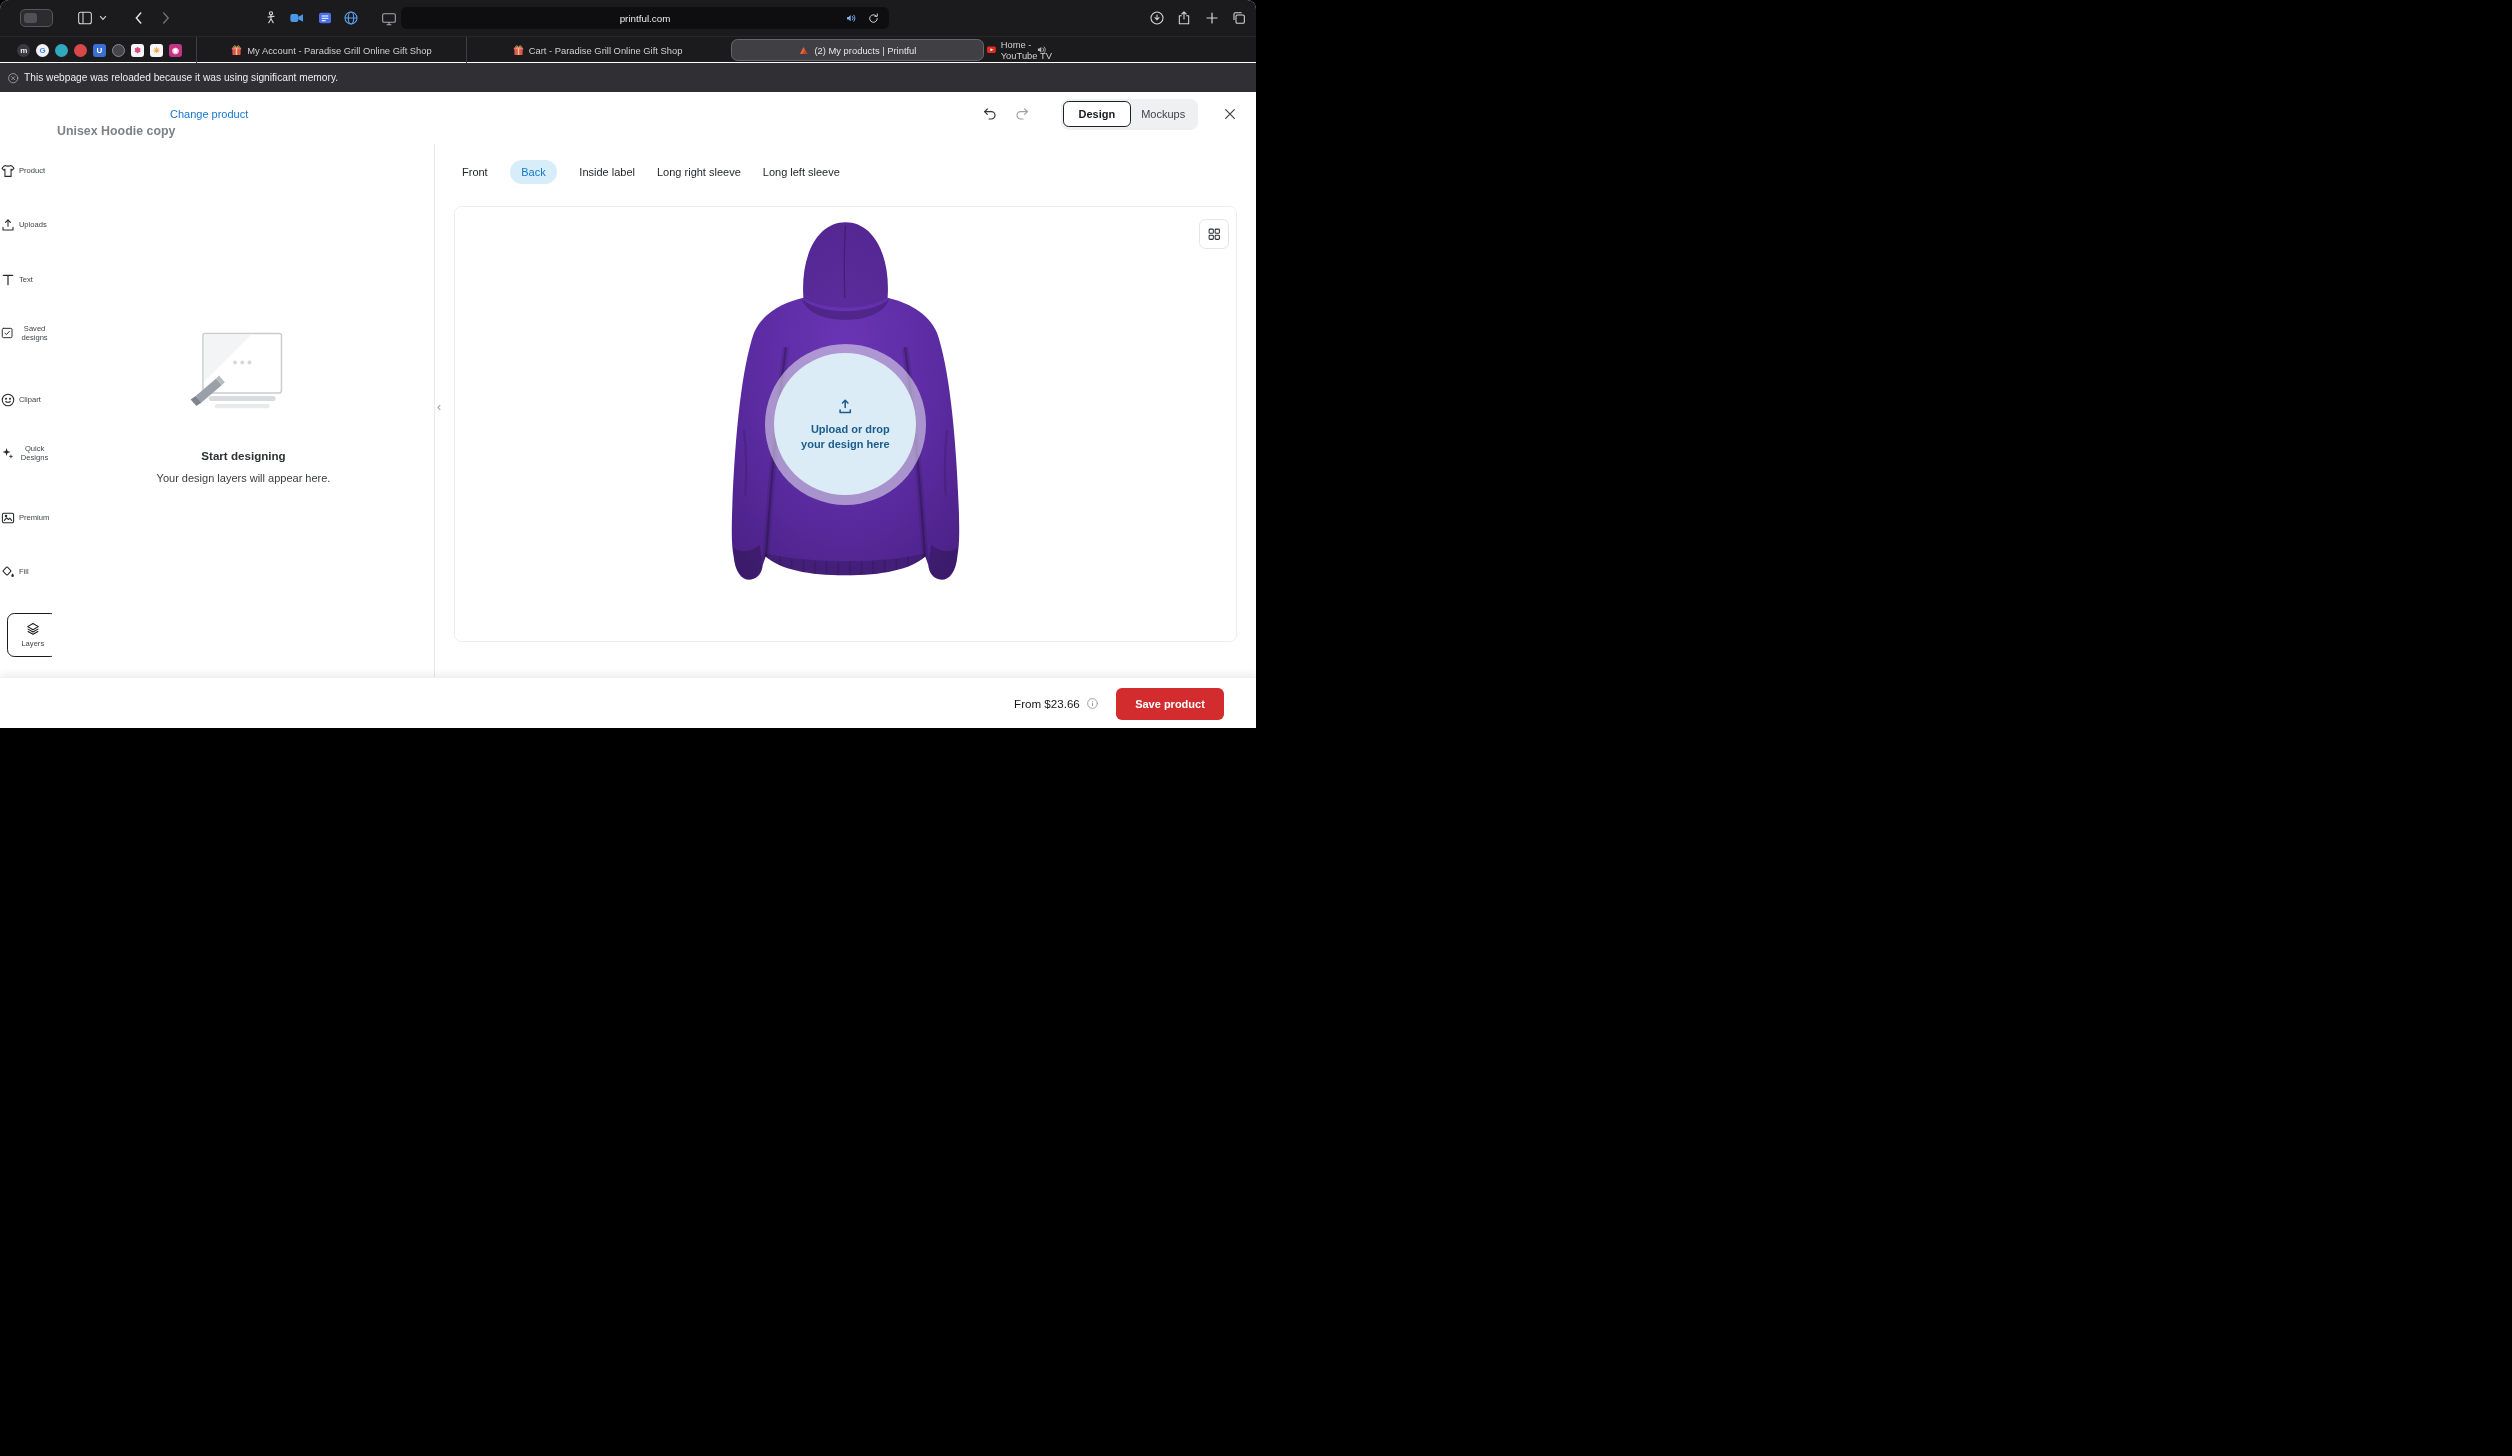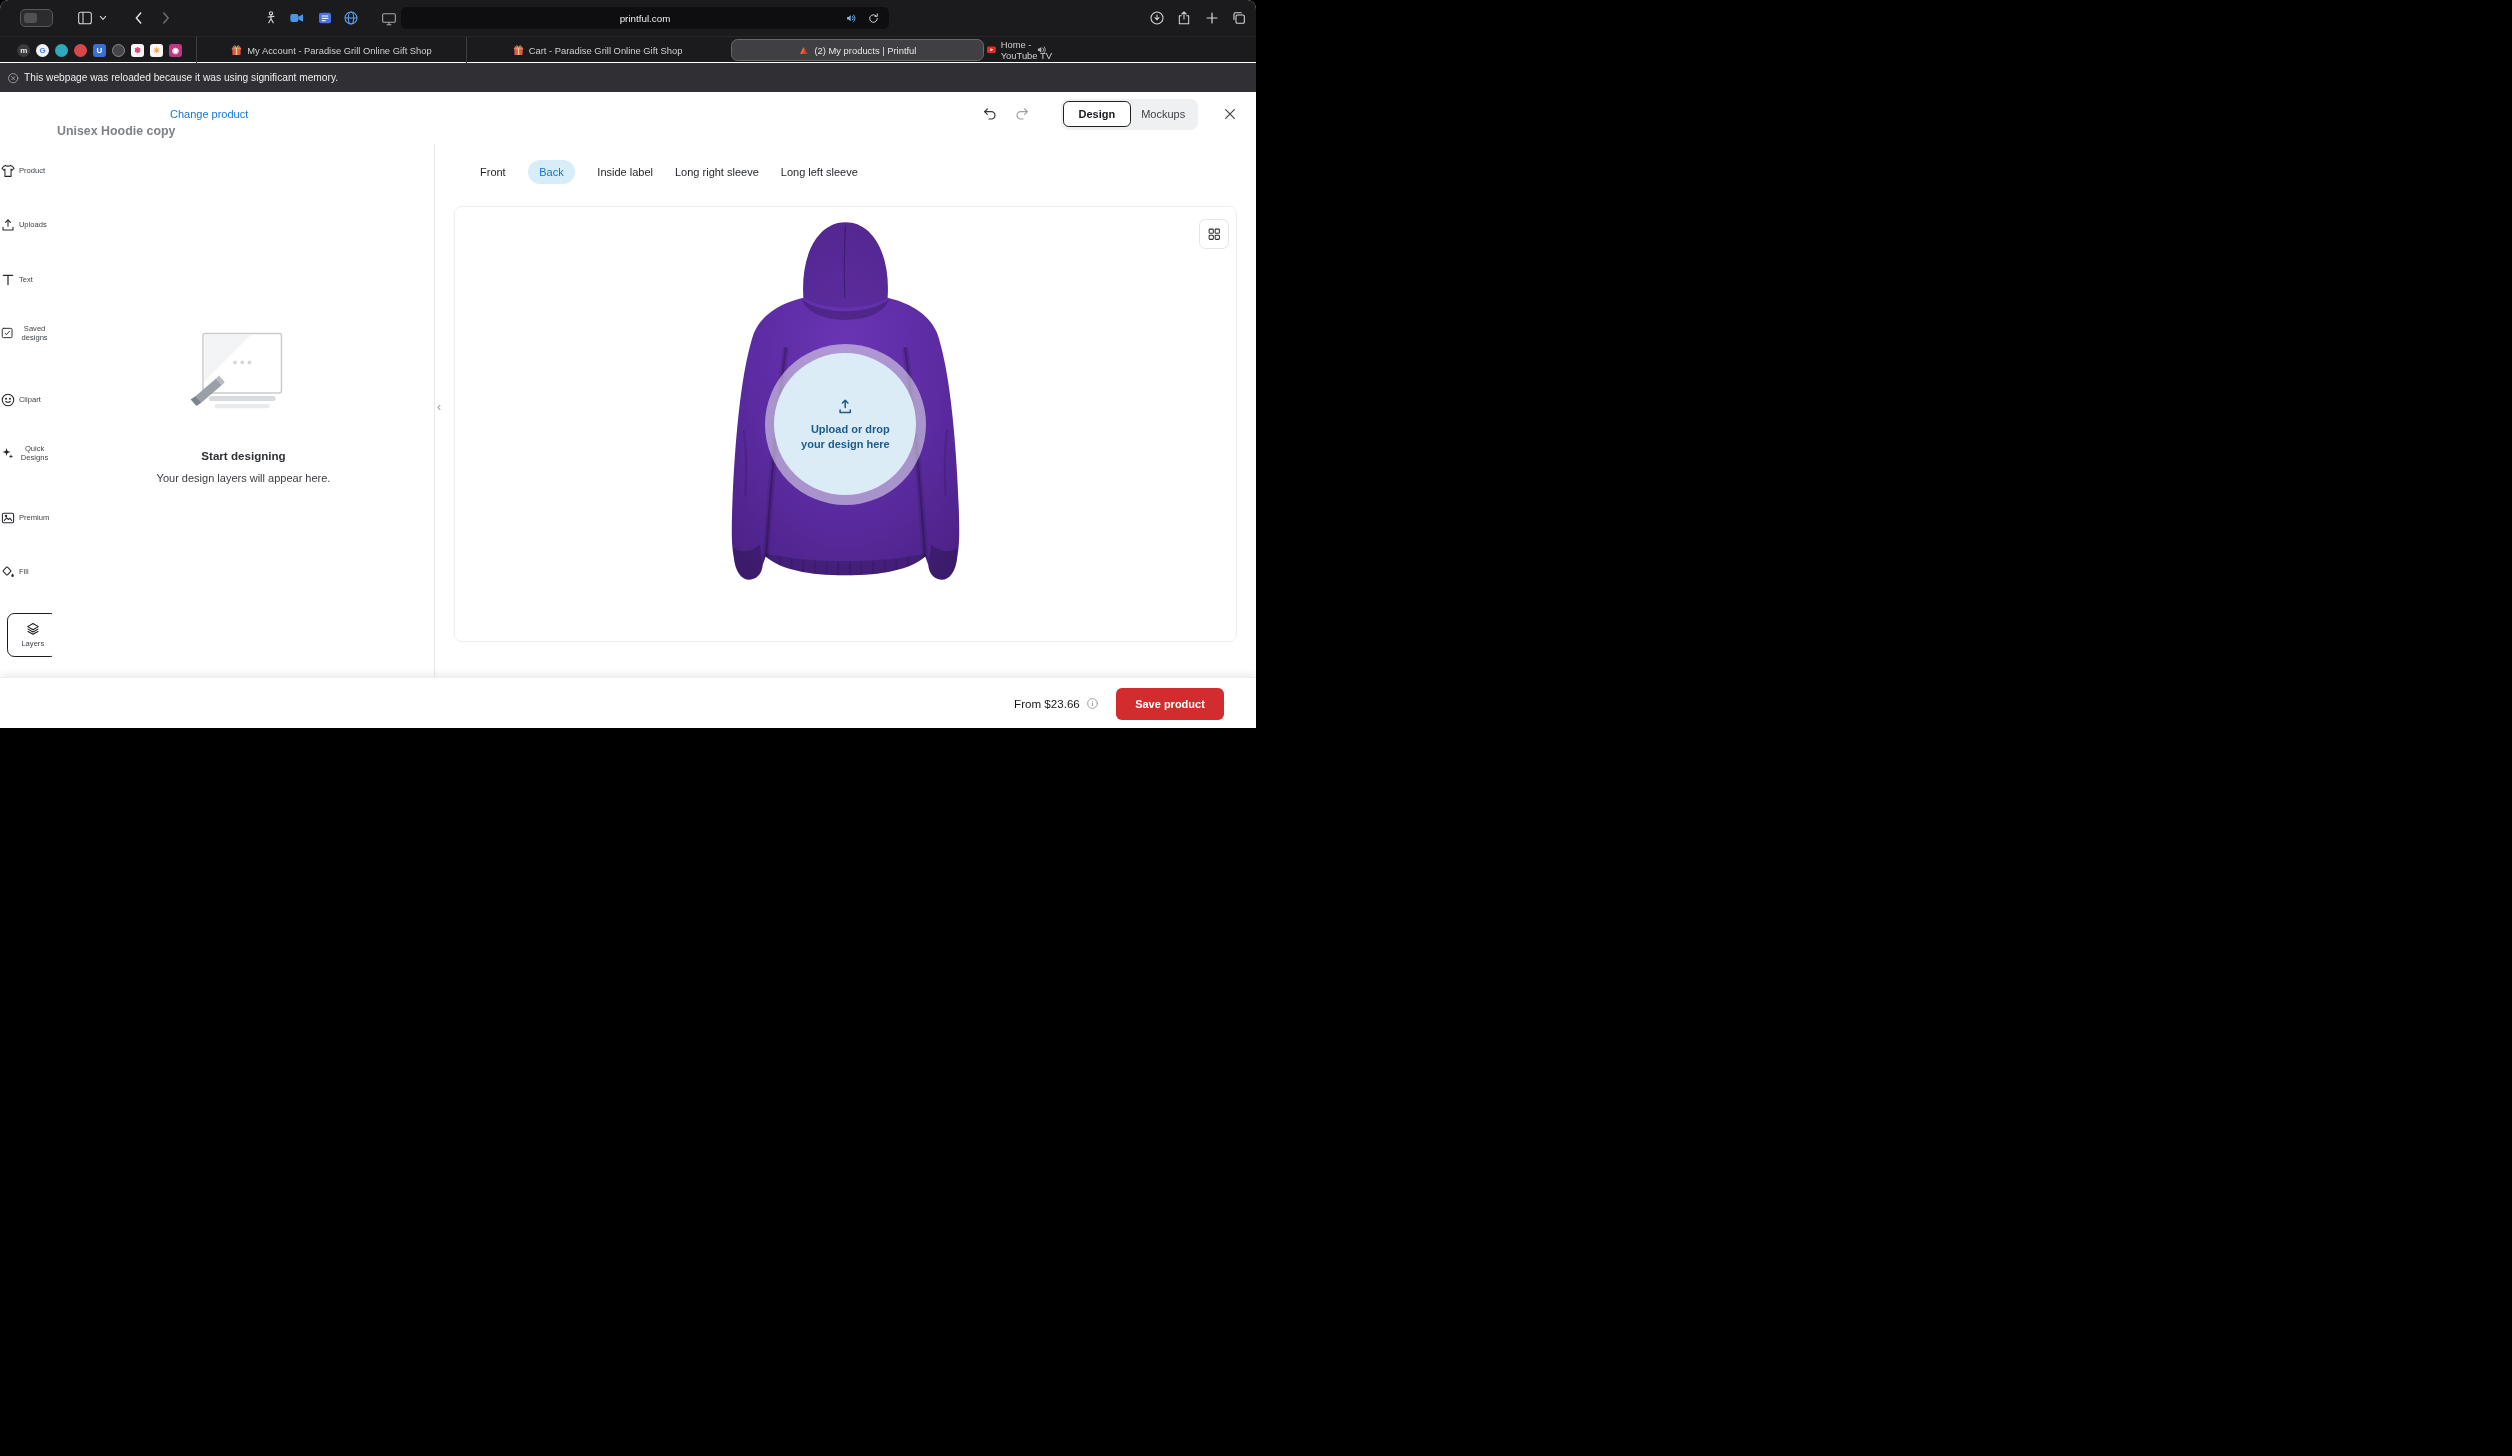--- a/index.html
+++ b/index.html
@@ -36,21 +36,21 @@
   .rail-label{font-size:7.6px;color:#3f4348;text-align:center;line-height:1.25;}
   .rail-active{left:7.3px;width:51px;height:44px;border:1.1px solid #191b1e;border-radius:7.3px;box-sizing:border-box;display:flex;flex-direction:column;align-items:center;justify-content:center;gap:2.2px;cursor:pointer;}
 
   
   .panel{left:52px;top:144px;width:383px;height:533px;border-right:0.7px solid #e7e8ea;box-sizing:border-box;background:#fff;}
   .ptitle{width:383px;text-align:center;font-size:11.6px;font-weight:700;color:#2e3135;}
   .psub{width:383px;text-align:center;font-size:11px;color:#3a3d42;}
   .collapse{color:#94979c;font-size:12.4px;cursor:pointer;}
 
   
-  .vtabs{left:462px;top:158px;height:28px;display:flex;align-items:center;gap:22px;margin-left:18px;}
+  .vtabs{left:462px;top:158px;height:28px;display:flex;align-items:center;gap:22px;}
   .vtab{font-size:11px;color:#1f2226;cursor:pointer;}
   .vtab.pill{background:#d7edf9;color:#1377c4;padding:5.8px 11.6px;border-radius:14px;font-weight:500;}
   .canvas{left:454px;top:206px;width:783px;height:436px;border:0.7px solid #ebedef;border-radius:7.3px;box-sizing:border-box;background:#fff;}
   .gridbtn{left:1199px;top:219px;width:28px;height:28px;background:#fff;border:0.7px solid #e4e5e7;border-radius:6.5px;display:flex;align-items:center;justify-content:center;cursor:pointer;}
   .ring{left:765px;top:344px;width:161px;height:161px;border-radius:50%;background:rgba(233,233,240,0.55);}
   .ring .inner{position:absolute;left:9.4px;top:9.4px;width:142px;height:142px;border-radius:50%;background:#dbecf6;display:flex;flex-direction:column;align-items:center;justify-content:center;gap:5.8px;cursor:pointer;}
   .uptext{font-size:11px;font-weight:600;color:#1b5c8d;text-align:right;line-height:1.4;}
 
   
   .footer{left:0;top:677px;width:1256px;height:52px;background:#fff;box-shadow:0 -2.9px 7.3px rgba(17,17,17,0.07);border-top:0.7px solid #f0f0f1;box-sizing:border-box;display:flex;align-items:center;justify-content:flex-end;gap:17.4px;padding-right:32px;}

